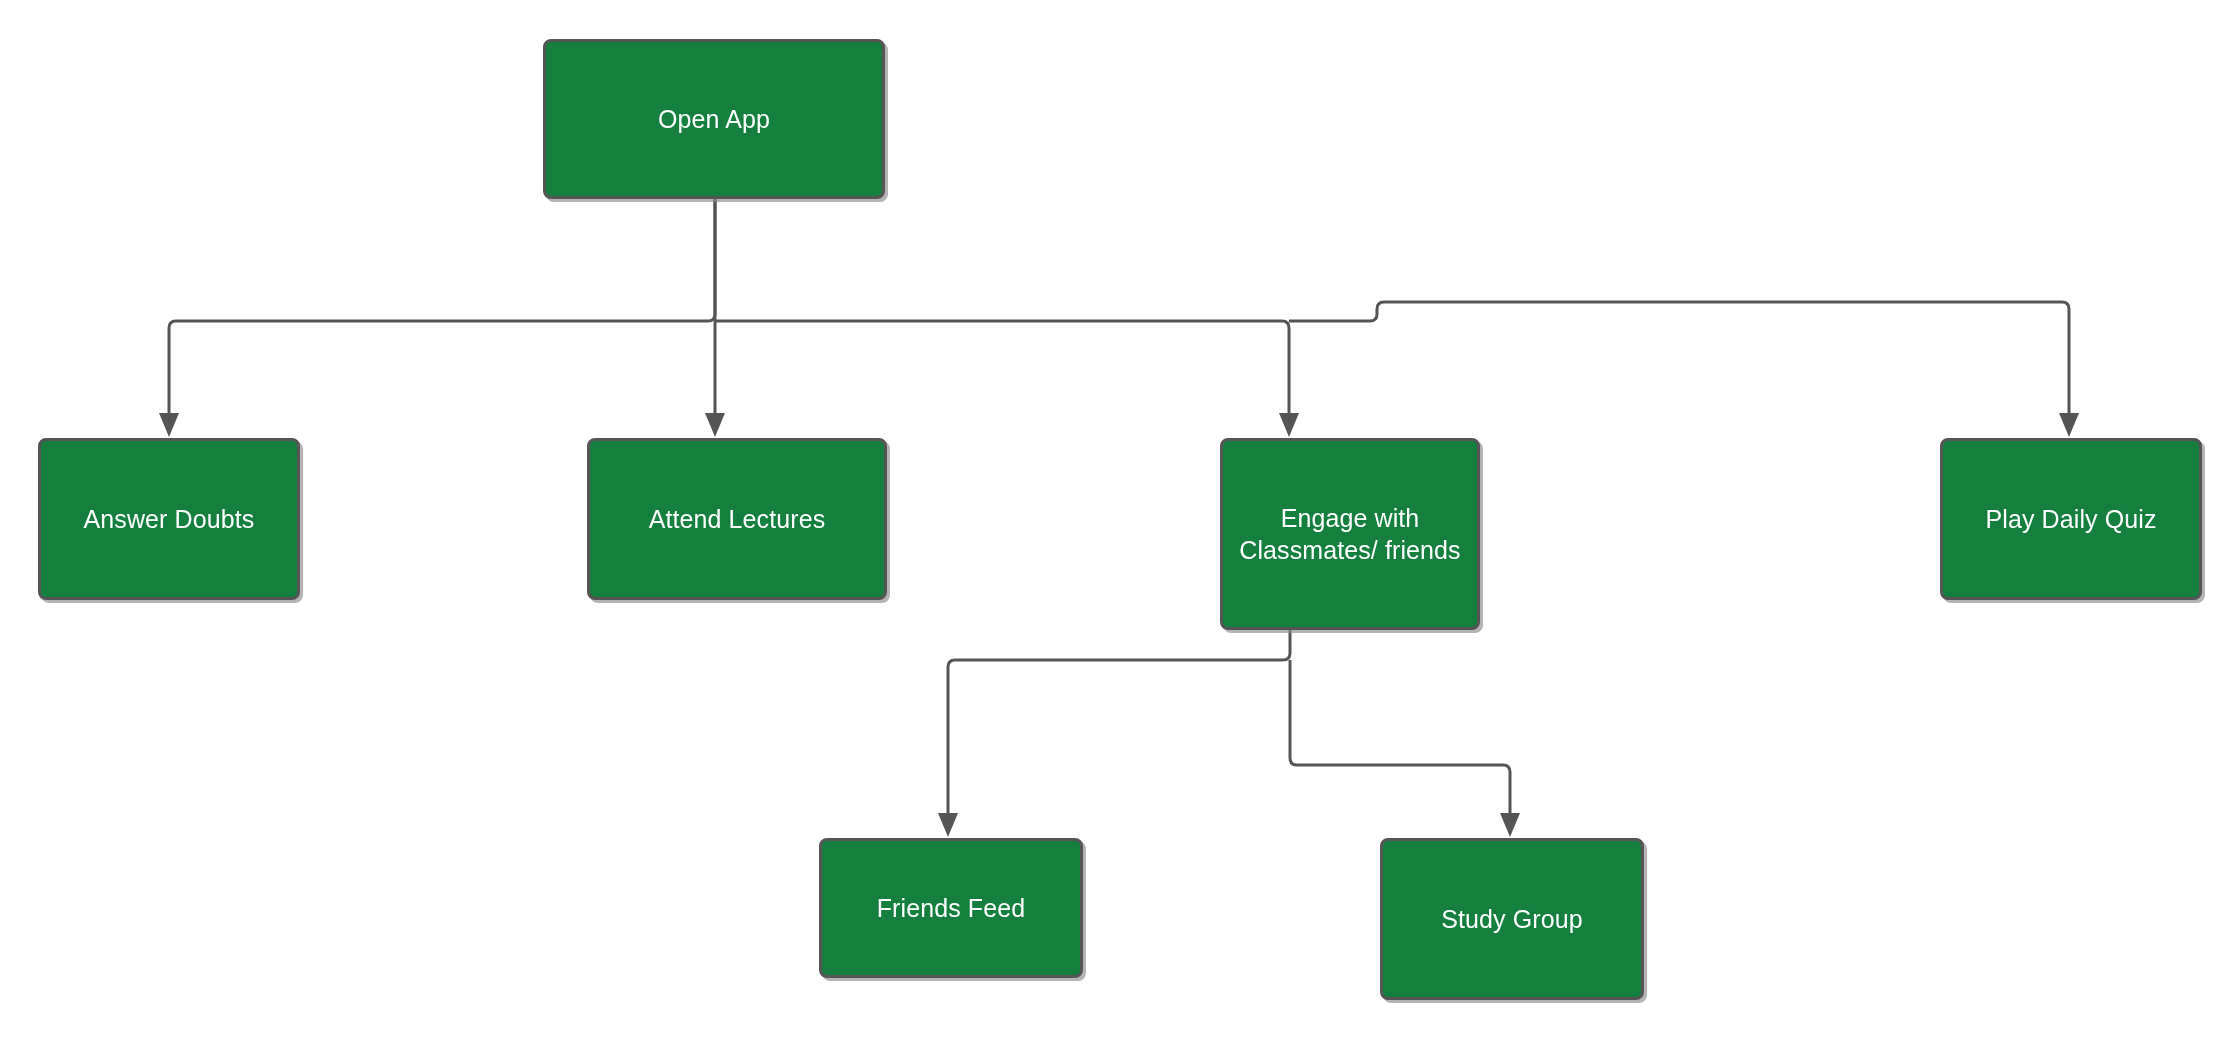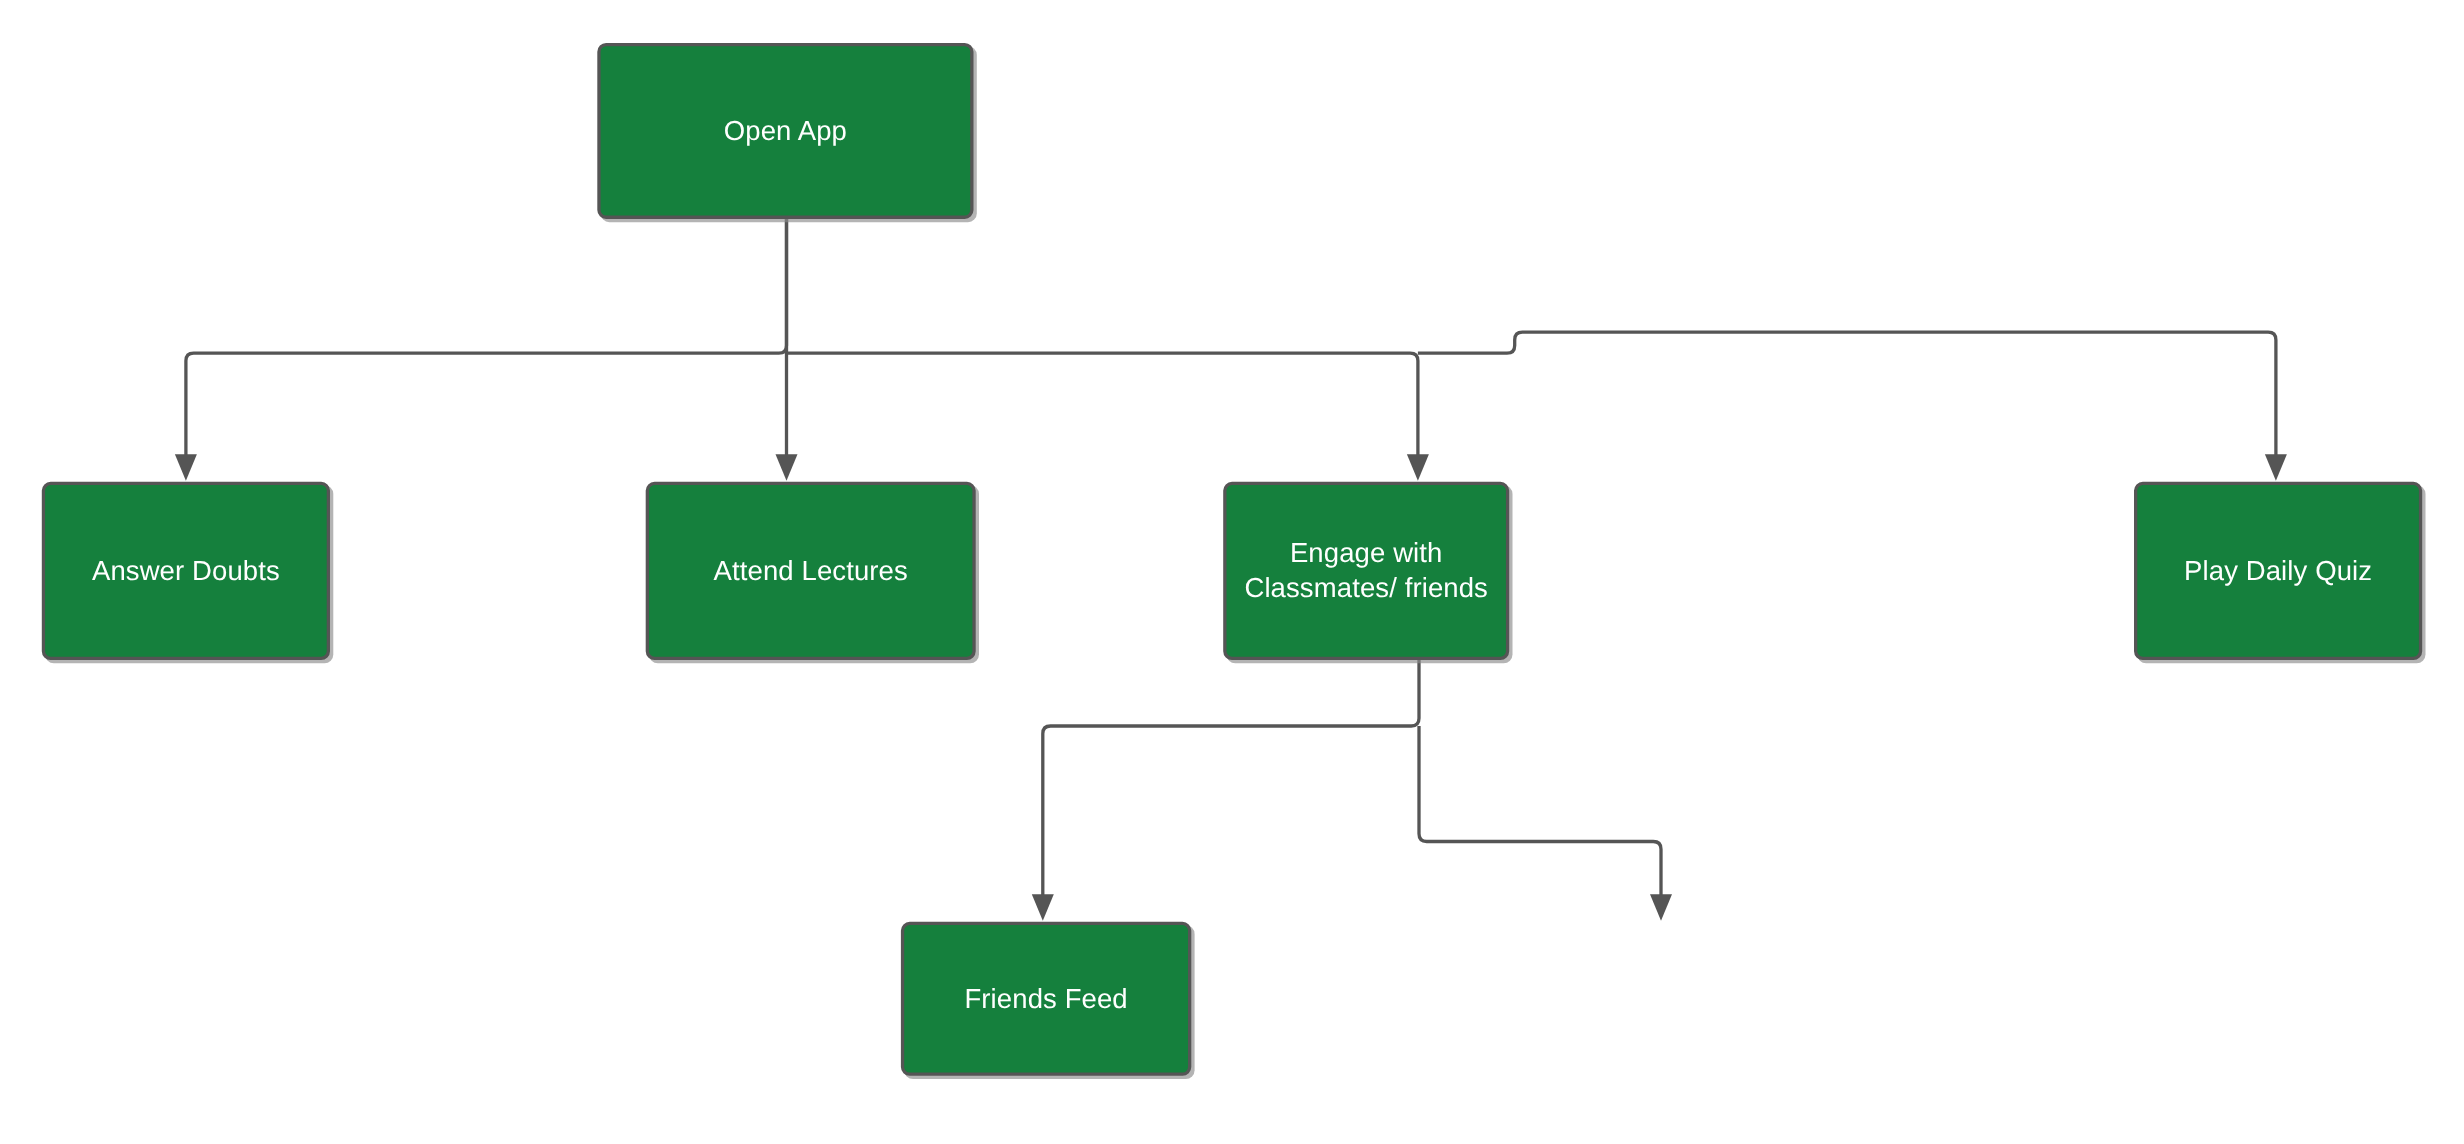--- a/index.html
+++ b/index.html
@@ -81,27 +81,30 @@
   </div>
 
   <div class="node" style="left:38px; top:438px; width:262px; height:162px;align-items:center;">
     <span class="node-label">Answer Doubts</span>
   </div>
 
   <div class="node" style="left:587px; top:438px; width:300px; height:162px;">
     <span class="node-label">Attend Lectures</span>
   </div>
 
-  <div class="node" style="left:1112px; top:438px; width:260px; height:162px;text-align:center;">
+  <div class="node" style="left:1220px; top:438px; width:260px; height:192px;text-align:center;">
     <span class="node-label">Engage with
 Classmates/ friends</span>
   </div>
 
   <div class="node" style="left:1940px; top:438px; width:262px; height:162px;">
     <span class="node-label">Play Daily Quiz</span>
   </div>
 
   <div class="node" style="left:819px; top:838px; width:264px; height:140px;">
     <span class="node-label">Friends Feed</span>
   </div>
 
+  <div class="node" style="left:1380px; top:838px; width:264px; height:162px;">
+    <span class="node-label">Study Group</span>
+  </div>
 
 </div>
 
 </body></html>

